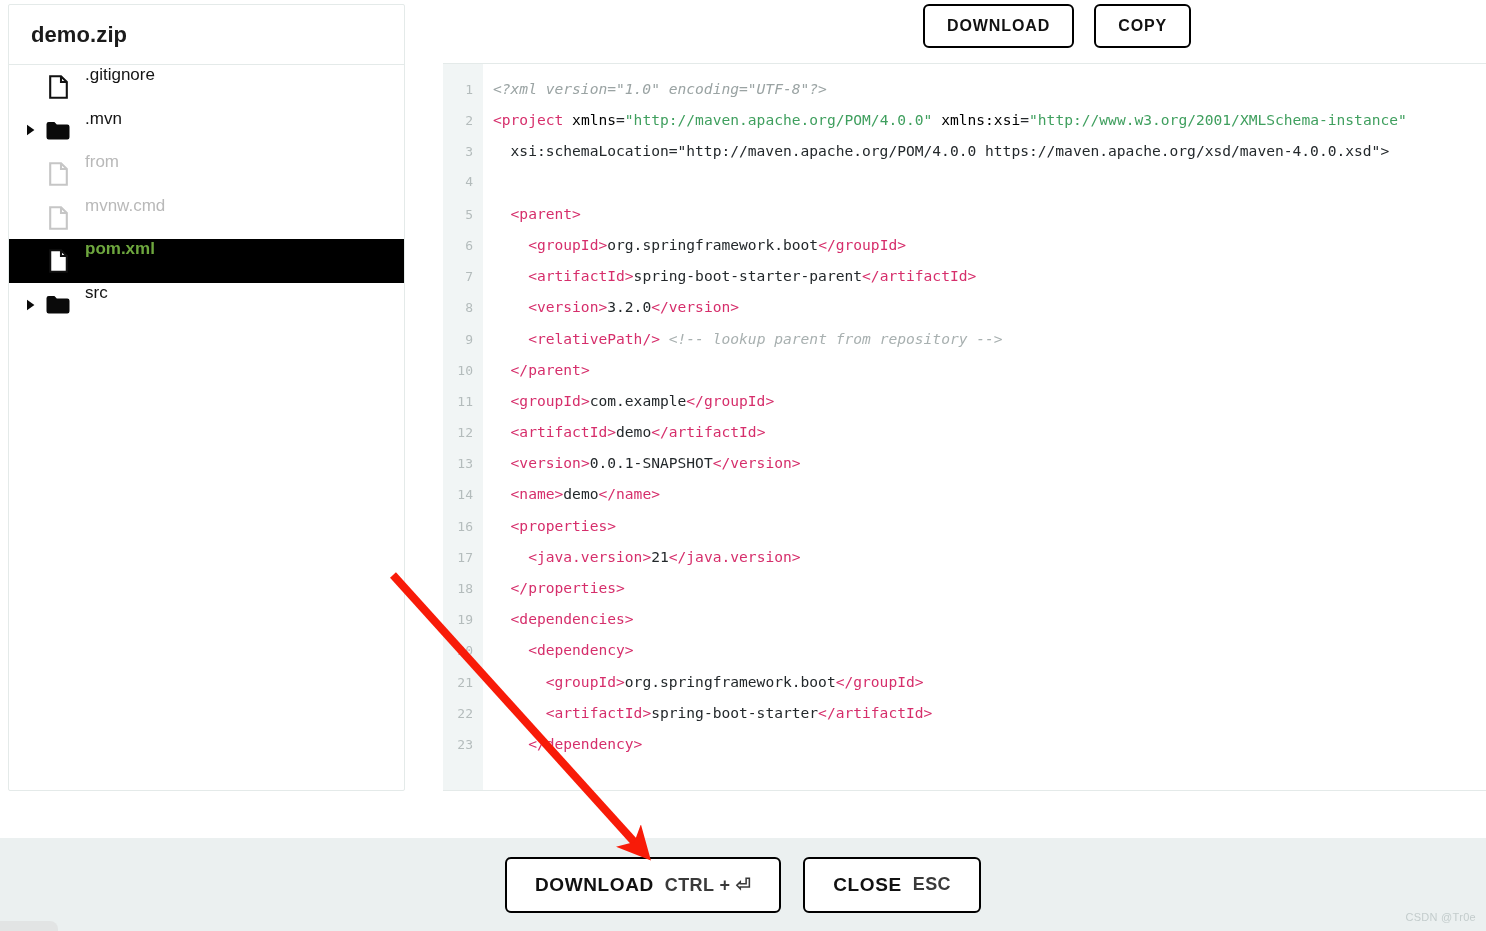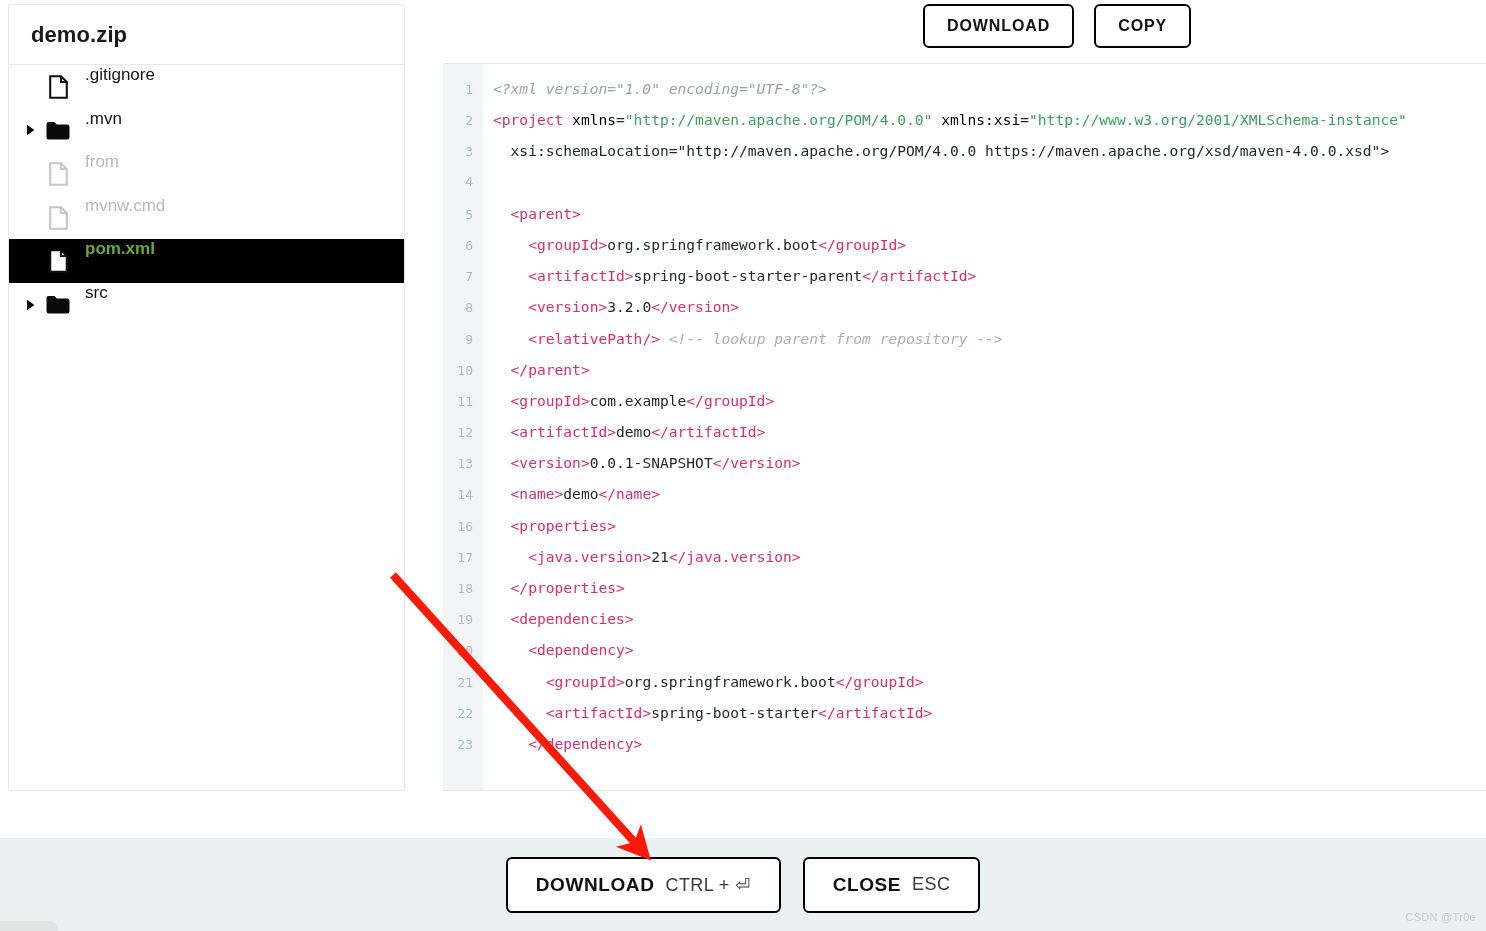--- a/index.html
+++ b/index.html
@@ -178,21 +178,21 @@
     white-space: nowrap;
   }
   .btn-footer .primary {
     font-size: 19px;
     font-weight: bold;
     letter-spacing: .6px;
     color: #111111;
   }
   .btn-footer .secondary {
     font-size: 18px;
-    font-weight: normal;
+    font-weight: bold;
     letter-spacing: .4px;
     color: #3a3a3a;
   }
 
   
   #annotation-arrow {
     position: absolute;
     left: 0; top: 0;
     width: 1486px; height: 931px;
     pointer-events: none;

